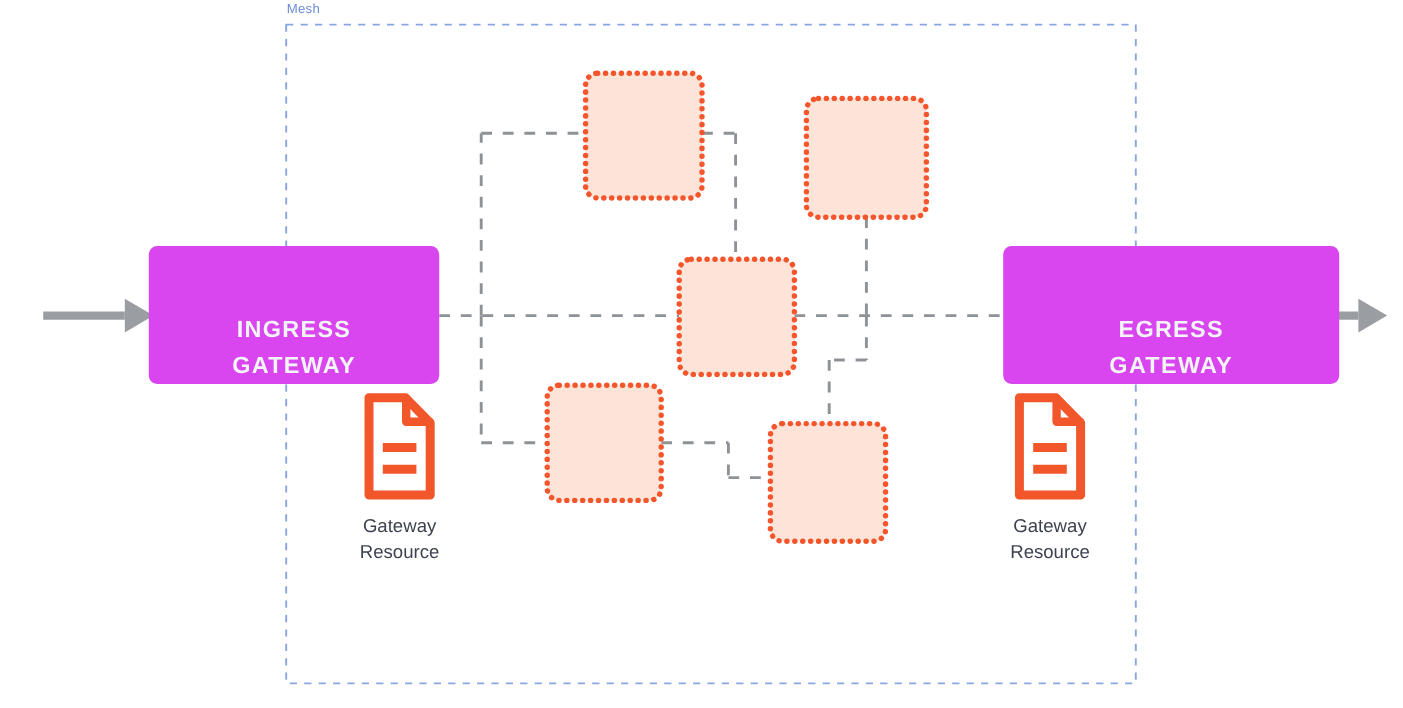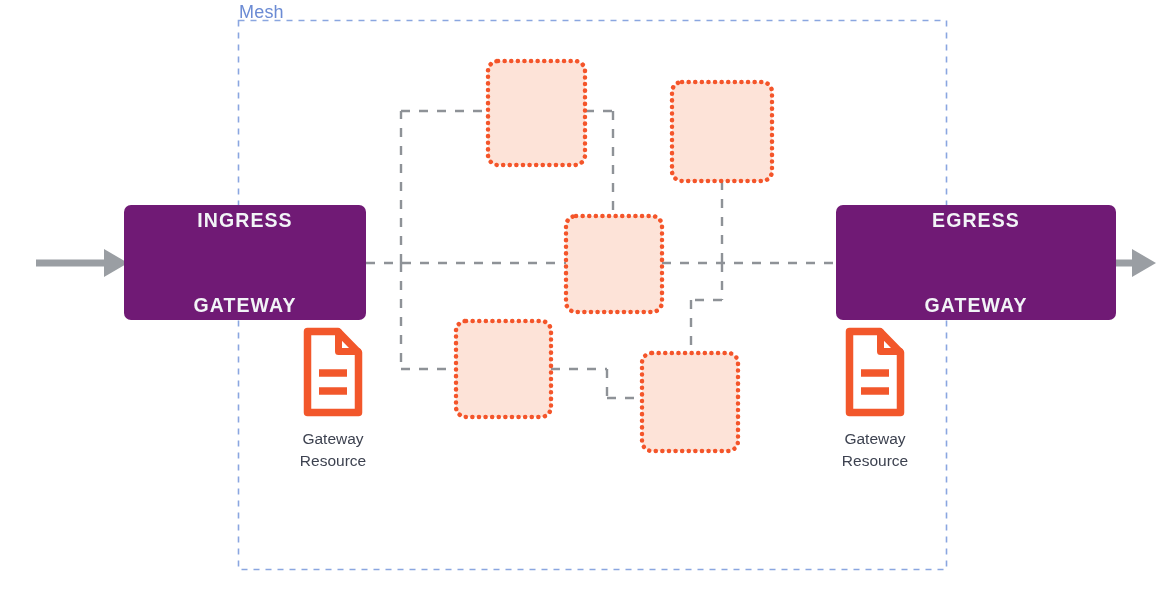--- a/index.html
+++ b/index.html
@@ -21,33 +21,33 @@
     position: absolute;
     left: 0;
     top: 0;
     width: 1169px;
     height: 590px;
   }
   .mesh-label {
     position: absolute;
     left: 239px;
     top: 2px;
-    font-size: 18px;
+    font-size: 11px;
     color: #6b8bd4;
     letter-spacing: 0.2px;
     font-family: "Liberation Sans", sans-serif;
   }
   .gw-box {
     position: absolute;
     border-radius: 7px;
-    background: #701a75;
+    background: #d946ef;
     display: flex;
     flex-direction: column;
     align-items: center;
-    justify-content: space-between;
+    justify-content: flex-end;
     color: #f2f4f7;
     font-weight: bold;
     font-size: 19.5px;
     letter-spacing: 1.1px;
     line-height: 1.55;
     text-align: center;
   }
   #ingress-gateway { left: 124px; top: 205px; width: 242px; height: 115px; }
   #egress-gateway  { left: 836px; top: 205px; width: 280px; height: 115px; }
 

